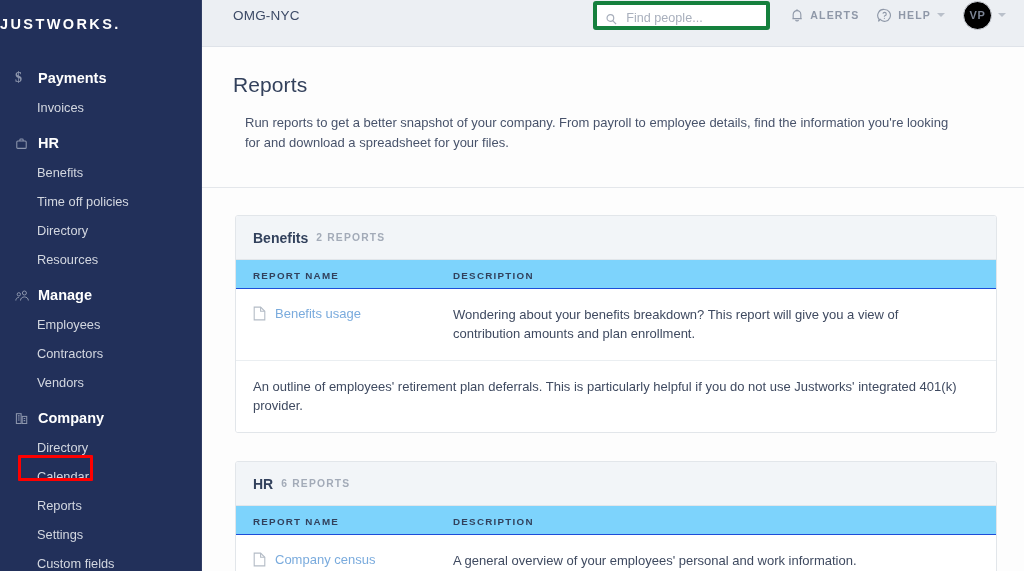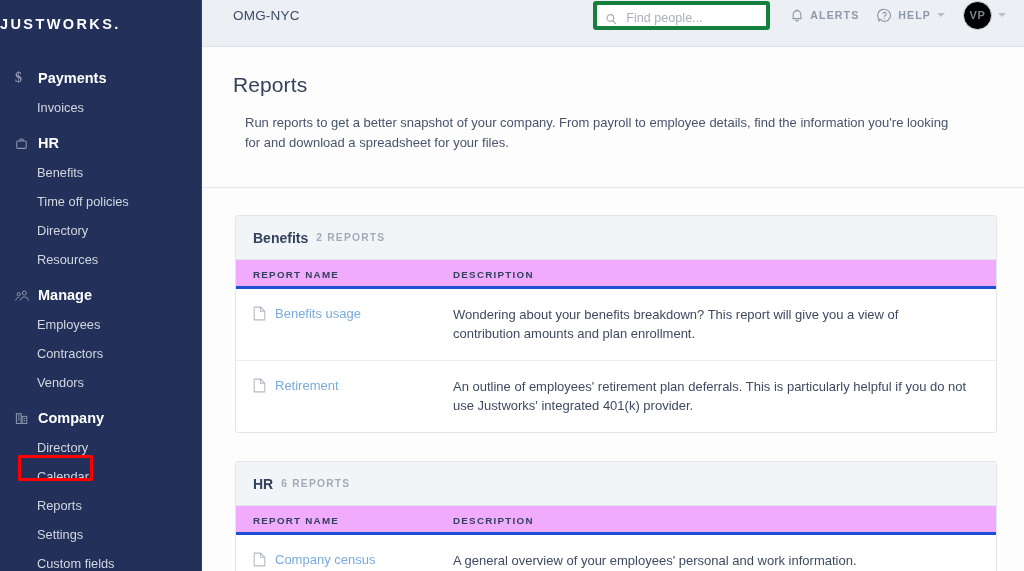--- a/index.html
+++ b/index.html
@@ -227,22 +227,22 @@
     font-size: 10.3px;
     font-weight: bold;
     color: #a3abb8;
     letter-spacing: 1.2px;
     text-transform: uppercase;
   }
   .col-head {
     display: flex;
     height: 29px;
     align-items: center;
-    background: #f0abfc;
-    border-bottom: 3px solid #1d4ed8;
+    background: #7dd3fc;
+    border-bottom: 1px solid #1d4ed8;
     padding: 0 17px;
   }
   .col-head .c1 { width: 200px; }
   .th {
     font-size: 9.8px;
     font-weight: bold;
     color: #32415c;
     letter-spacing: 1.25px;
   }
   .row {
@@ -452,29 +452,20 @@
                 <path d="M1.2 1.1h6.4l4.2 4.2v8.6H1.2z"></path>
                 <path d="M7.6 1.1v4.2h4.2"></path>
               </svg>
             </span>
             <a class="report-link" href="#">Benefits usage</a>
           </div>
           <div class="c2">Wondering about your benefits breakdown? This report will give you a view of contribution amounts and plan enrollment.</div>
         </div>
 
         <div class="row">
-          <div class="c1">
-            <span class="doc-icon">
-              <svg width="13" height="15" viewBox="0 0 13 15" fill="none" stroke="#b4bcc6" stroke-width="1.1">
-                <path d="M1.2 1.1h6.4l4.2 4.2v8.6H1.2z"></path>
-                <path d="M7.6 1.1v4.2h4.2"></path>
-              </svg>
-            </span>
-            <a class="report-link" href="#">Retirement</a>
-          </div>
           <div class="c2">An outline of employees' retirement plan deferrals. This is particularly helpful if you do not use Justworks' integrated 401(k) provider.</div>
         </div>
       </div>
 
       <div class="card">
         <div class="card-head">
           <span class="card-title">HR</span>
           <span class="card-count">6 REPORTS</span>
         </div>
         <div class="col-head">

